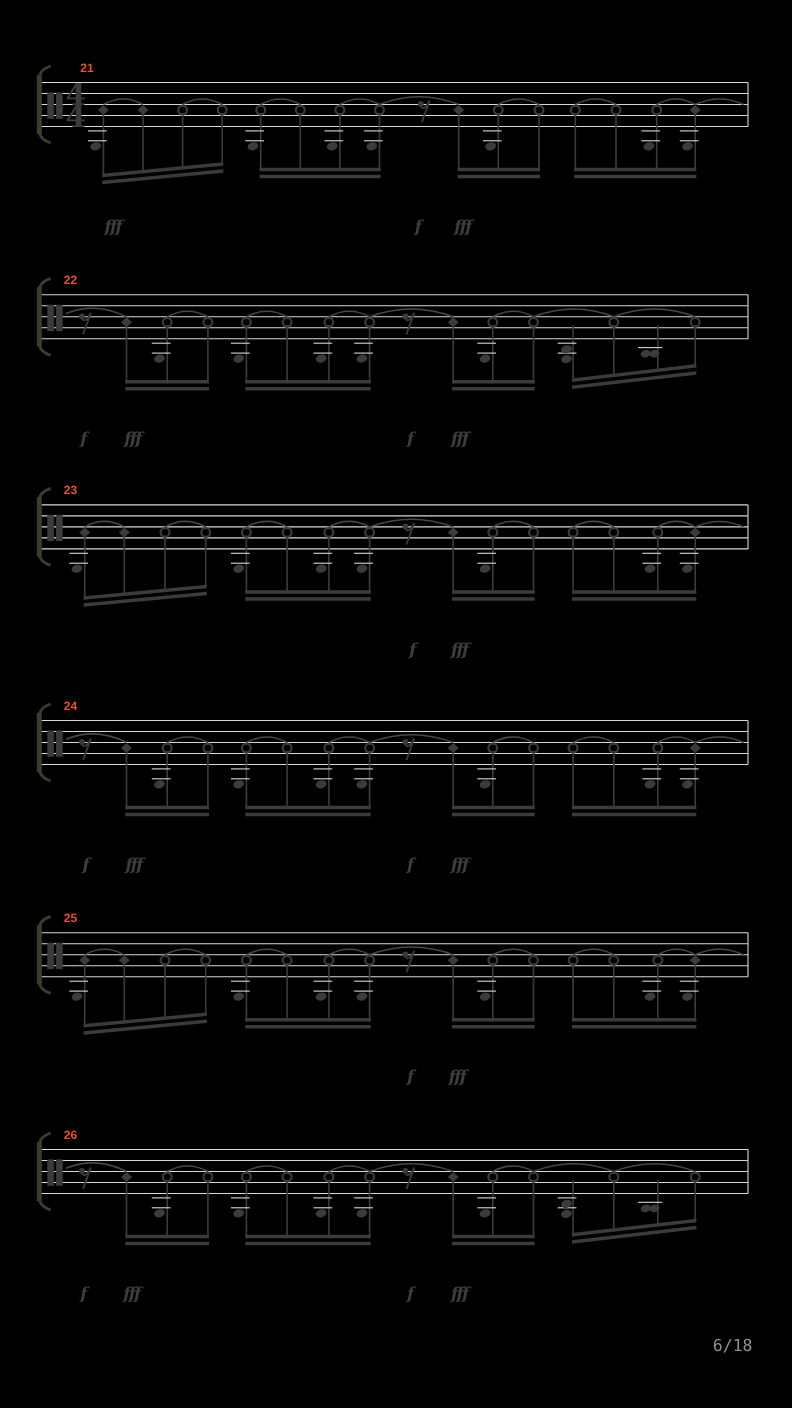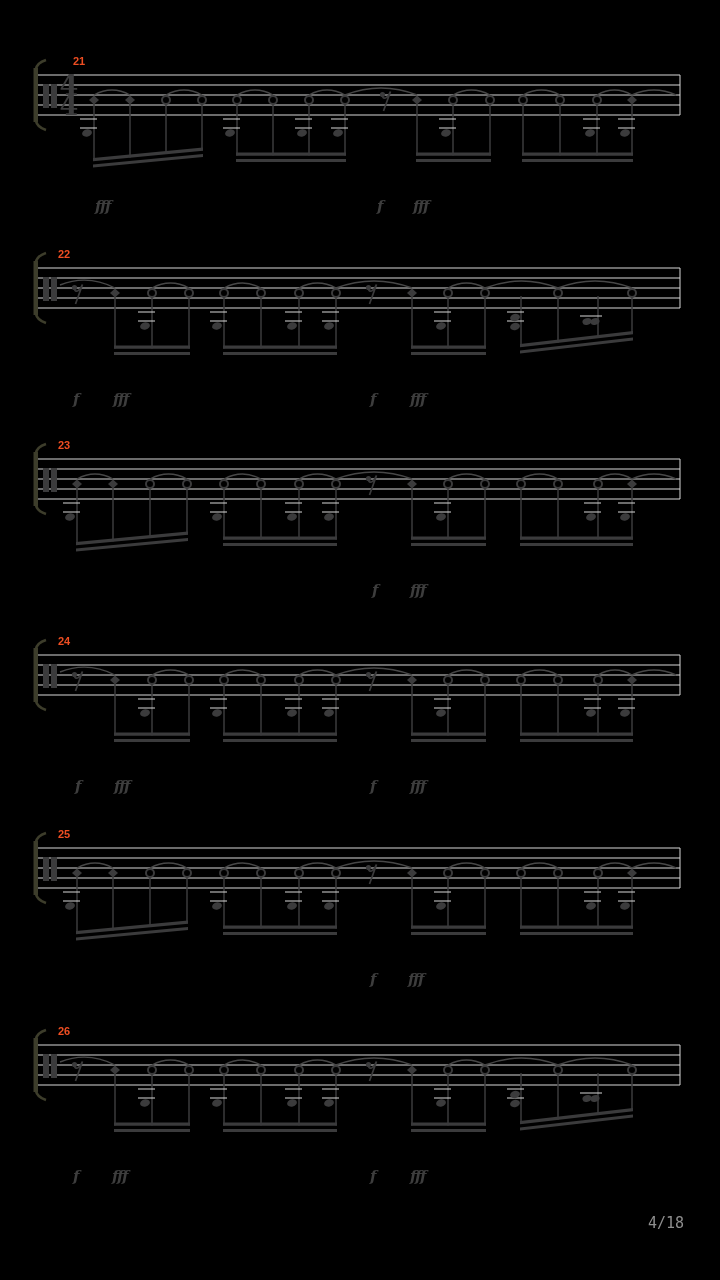--- a/index.html
+++ b/index.html
@@ -609,14 +609,14 @@
         <path d="M448,1065 Q466.5,1055 485,1065" class="slur"></path>
         <path d="M485,1065 Q521.5,1051 558,1065" class="slur"></path>
         <path d="M558,1065 Q595,1051 632,1065" class="slur"></path>
         <text x="73" y="1181" class="dyn">f</text>
         <text x="112" y="1181" class="dyn dyn-fff">fff</text>
         <text x="370" y="1181" class="dyn">f</text>
         <text x="410" y="1181" class="dyn dyn-fff">fff</text>
         <text x="58" y="1035" class="measure-num">26</text>
       </g>
     </svg>
-  <div id="page-indicator">4/18</div>
+  <div id="page-indicator">6/18</div>
 </div>
 
 </body></html>

